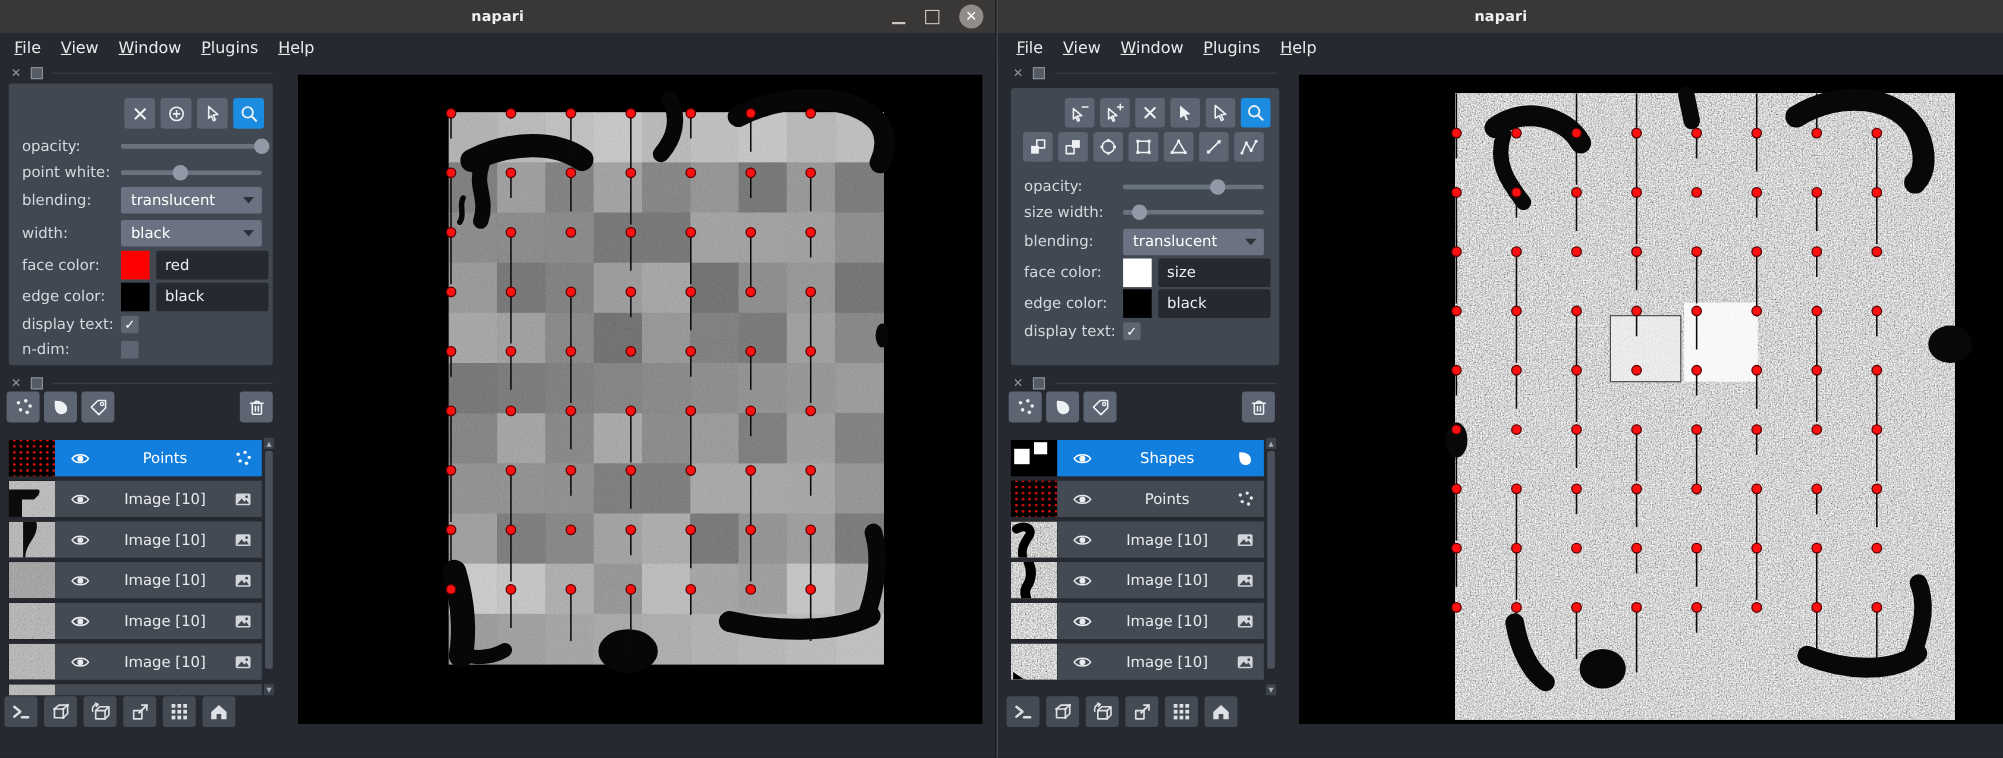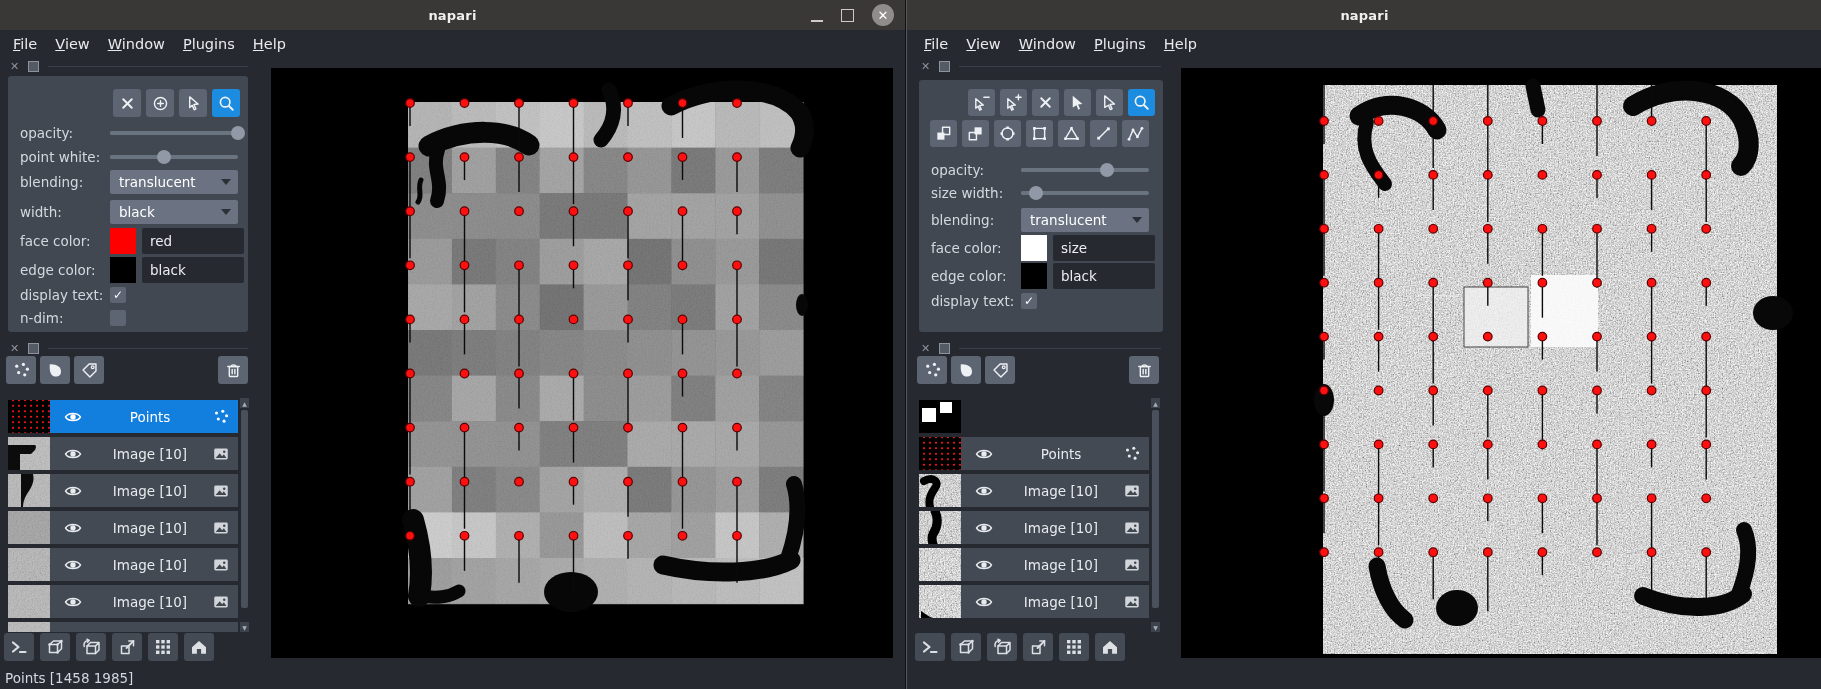--- a/index.html
+++ b/index.html
@@ -750,23 +750,20 @@
         <circle cx="139" cy="467.8" r="4.3" fill="#ff1010" stroke="#5a0000" stroke-width="1.2"></circle>
         <circle cx="193.5" cy="467.8" r="4.3" fill="#ff1010" stroke="#5a0000" stroke-width="1.2"></circle>
         <circle cx="248" cy="467.8" r="4.3" fill="#ff1010" stroke="#5a0000" stroke-width="1.2"></circle>
         <circle cx="302.5" cy="467.8" r="4.3" fill="#ff1010" stroke="#5a0000" stroke-width="1.2"></circle>
         <circle cx="357" cy="467.8" r="4.3" fill="#ff1010" stroke="#5a0000" stroke-width="1.2"></circle>
         <circle cx="411.5" cy="467.8" r="4.3" fill="#ff1010" stroke="#5a0000" stroke-width="1.2"></circle>
         <circle cx="466" cy="467.8" r="4.3" fill="#ff1010" stroke="#5a0000" stroke-width="1.2"></circle>
       </g>
   </svg>
 
-  <div class="statusbar">
-    <span>Points [1458 1985]</span>
-  </div>
 </div>
 
 <div class="win" id="winR">
   <div class="titlebar">
     <div class="title">napari</div>
   </div>
   <div class="menubar" style="padding-left:8px">
     <span class="menu-item">File</span>
     <span class="menu-item">View</span>
     <span class="menu-item">Window</span>
@@ -906,20 +903,33 @@
     </div>
   <div class="lbtn" style="left:222px;top:356px">
       <svg>
         <use href="#i-trash"></use>
       </svg>
     </div>
 
   <div class="layerlist" style="left:4px;top:398px;width:260px;height:234px">
     <div class="lrow sel" style="top:2px">
       <div class="lthumb thumb-shapes"></div>
+      <div class="lbody">
+        <span class="leye">
+            <svg>
+              <use href="#i-eye"></use>
+            </svg>
+          </span>
+        <span class="lname">Shapes</span>
+        <span class="licon">
+            <svg>
+              <use href="#i-shape-leaf"></use>
+            </svg>
+          </span>
+      </div>
     </div>
     <div class="lrow" style="top:39px">
       <div class="lthumb thumb-points"></div>
       <div class="lbody">
         <span class="leye">
             <svg>
               <use href="#i-eye"></use>
             </svg>
           </span>
         <span class="lname">Points</span>

